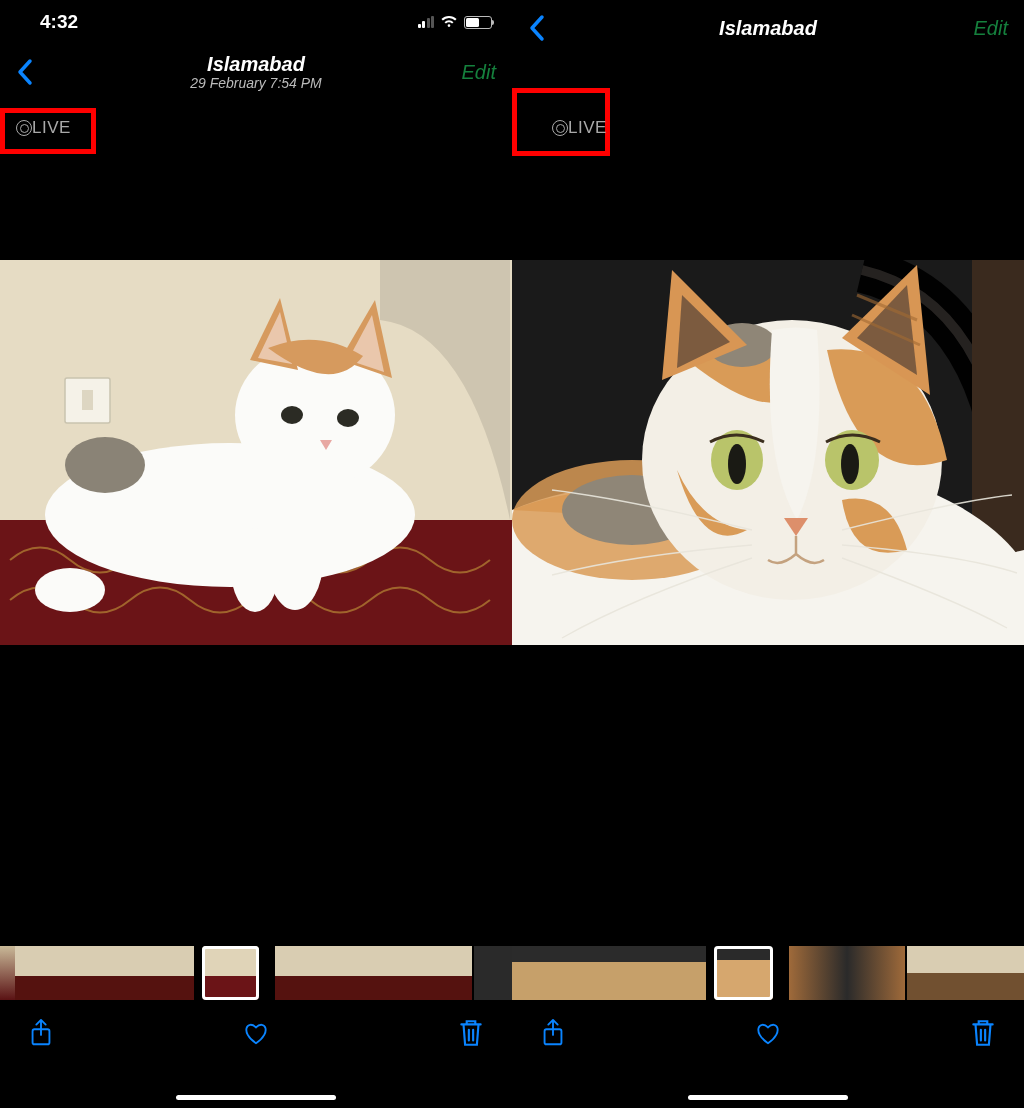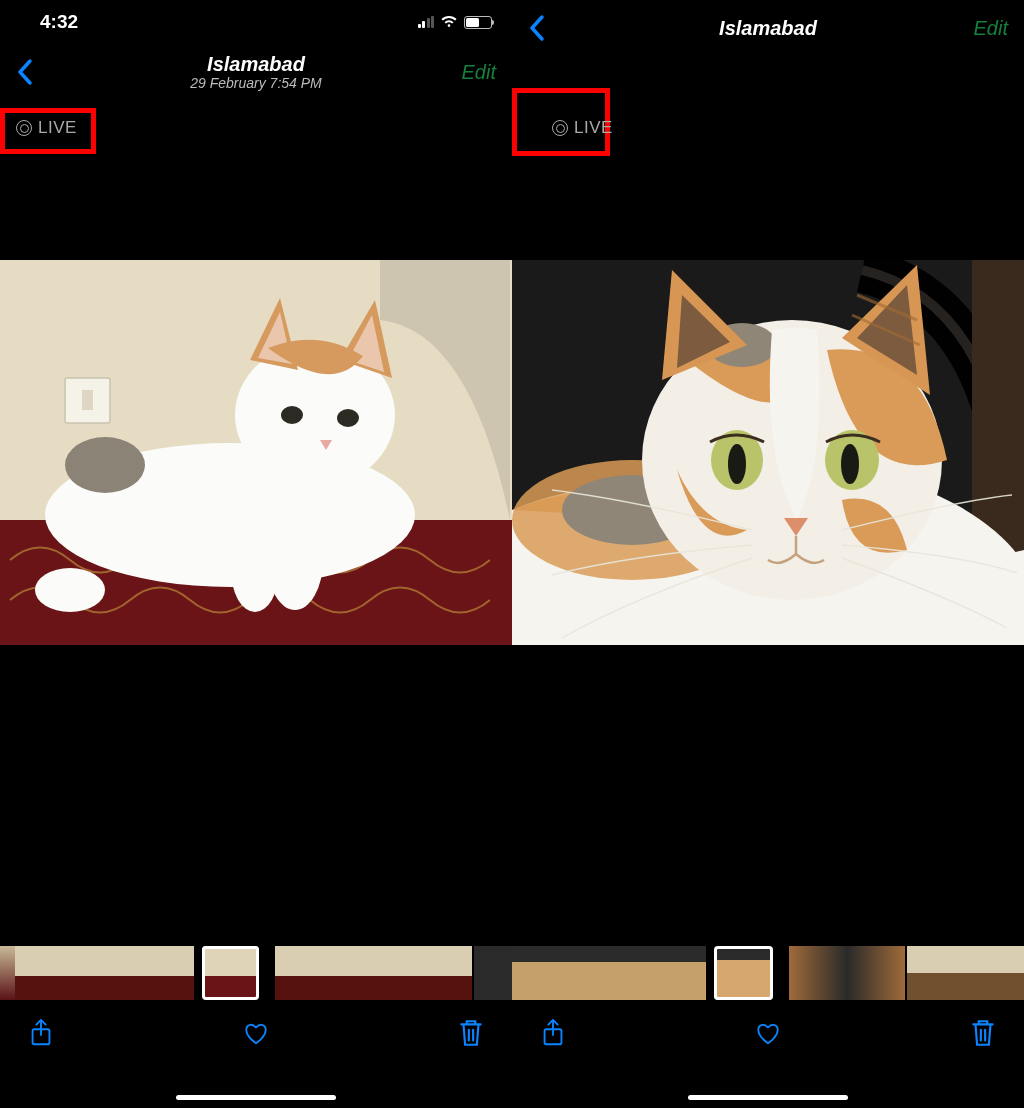--- a/index.html
+++ b/index.html
@@ -28,21 +28,21 @@
     .bolt { position:absolute; left:50%; top:50%; transform:translate(-50%,-50%); width:8px; height:12px; }
 
     
     .nav-bar { height: 56px; display:flex; align-items:center; justify-content:space-between; padding: 0 16px; font-style: italic; }
     .back-chevron { width: 18px; height: 28px; display:flex; align-items:center; }
     .back-chevron svg { width: 18px; height: 28px; }
     .title-block { text-align:center; color:#fff; position:absolute; left:0; right:0; pointer-events:none; }
     .title { font-size: 20px; font-weight: 600; line-height:1.1; }
     .subtitle { font-size: 14px; color:#bbb; margin-top:0; font-weight:400; }
     .edit-btn { color:#15803d; font-size: 20px; font-weight:400; z-index:2; }
-    .live-badge { position:absolute; top:116px; left:10px; display:flex; align-items:center; gap:6px; color:#a9a9a9; font-size:17px; letter-spacing:0.5px; font-weight:500; padding:2px 6px; }
+    .live-badge { position:absolute; top:116px; left:10px; display:flex; align-items:center; color:#a9a9a9; font-size:17px; letter-spacing:0.5px; font-weight:500; padding:2px 6px; }
     .live-badge.second { left: 34px; }
     .live-icon { width:16px; height:16px; border:1.5px solid #a9a9a9; border-radius:50%; display:flex; align-items:center; justify-content:center; }
     .live-icon::before { content:''; width:7px; height:7px; border:1.5px solid #a9a9a9; border-radius:50%; }
     .red-box { position:absolute; border: 5px solid #ff0000; }
     .photo { width:512px; height:385px; position:absolute; top:260px; }
 
     
     .thumb-strip { position:absolute; bottom: 108px; left:0; right:0; height: 54px; display:flex; gap:0; overflow:hidden; }
     .thumb { height:54px; background: #555; }
     .thumb.sel { outline: 3px solid #fff; outline-offset:-3px; margin: 0 8px; width: 60px; border-radius:4px; }

